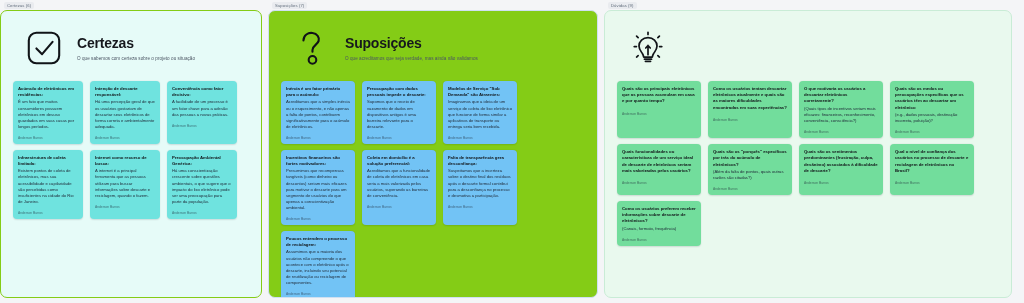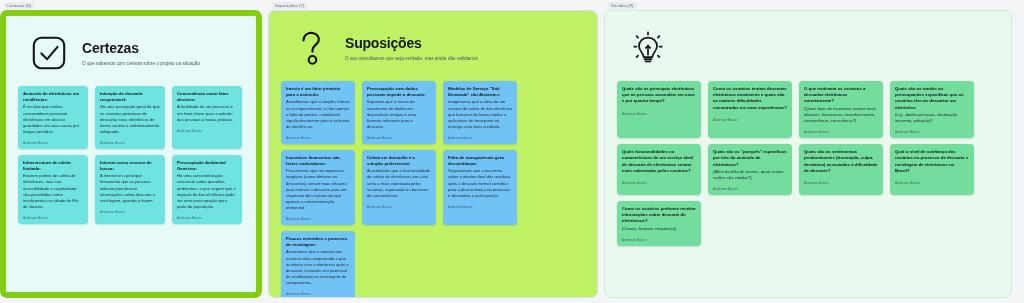--- a/index.html
+++ b/index.html
@@ -30,22 +30,22 @@
     white-space: nowrap;
     z-index: 5;
   }
   .panel {
     margin-top: 10px;
     border-radius: 7px;
     padding: 10px 12px 12px 12px;
     height: 288px;
     overflow: hidden;
   }
-  .panel-certezas { width: 262px; background: #e6fbf8; border: 6px solid #84cc16; }
-  .panel-suposicoes { width: 330px; background: #bef264; border: 1px solid #cfe0f2; }
+  .panel-certezas { width: 262px; background: #e6fbf8; border: 1px solid #84cc16; }
+  .panel-suposicoes { width: 330px; background: #84cc16; border: 1px solid #cfe0f2; }
   .panel-duvidas { width: 408px; background: #e9f9ee; border: 1px solid #c9ecd6; }
 
   .panel-head { display: flex; align-items: center; gap: 14px; padding: 8px 6px 14px 12px; }
   .head-icon { flex: 0 0 auto; width: 38px; height: 38px; }
   .head-icon svg { display: block; width: 38px; height: 38px; }
   .head-title { font-size: 14px; font-weight: bold; color: #16181d; letter-spacing: -0.2px; }
   .head-sub { font-size: 4.6px; color: #4b5563; margin-top: 5px; letter-spacing: 0.05px; }
 
   .cards { display: flex; flex-wrap: wrap; align-content: flex-start; gap: 6px 7px; }
 

